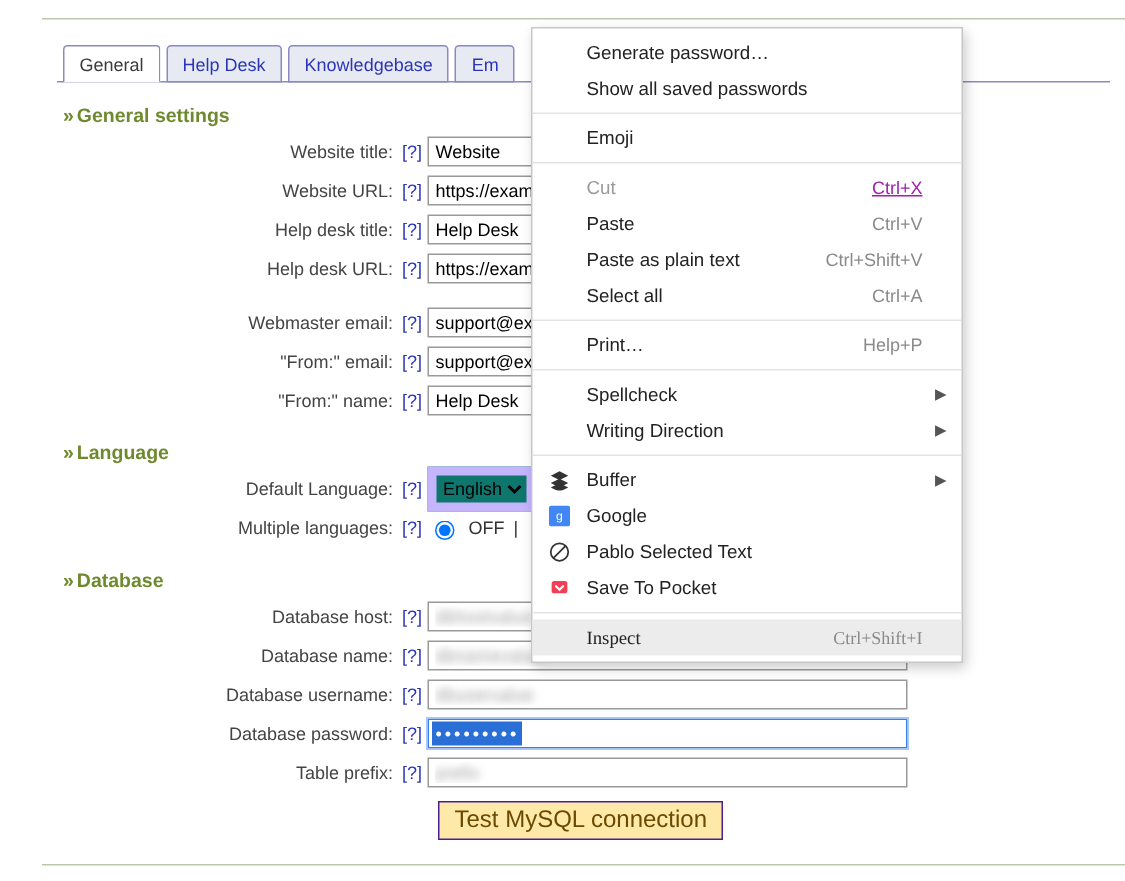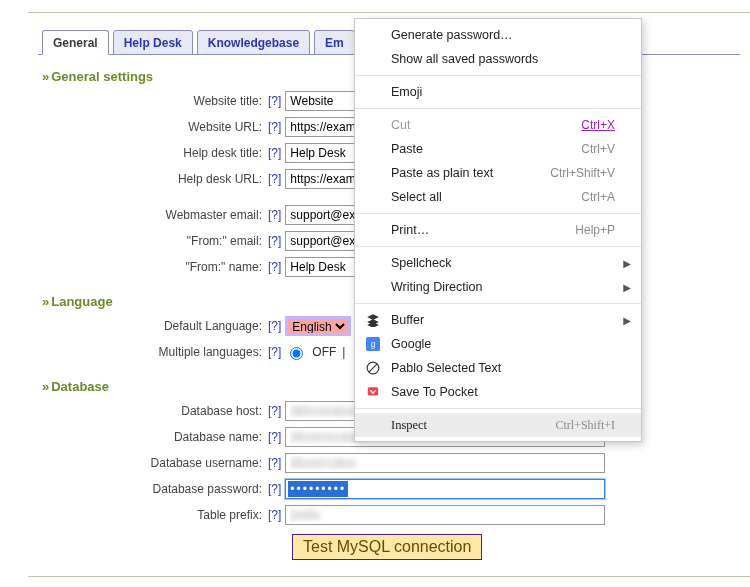--- a/index.html
+++ b/index.html
@@ -28,21 +28,21 @@
   .tabs {
     display: flex;
     gap: 4px;
     margin-left: 4px;
   }
   .tab {
     border: 1px solid #8a8abf;
     border-bottom: 1px solid #8a8abf;
     background: #e7eaf3;
     color: #2a36b7;
-    font-weight: bold;
+    font-weight: normal;
     padding: 5px 10px 4px;
     border-radius: 3px 3px 0 0;
     font-size: 12px;
     line-height: 14px;
     cursor: pointer;
     white-space: nowrap;
   }
   .tab.active {
     background: #fff;
     color: #3a3a3a;
@@ -93,24 +93,24 @@
   input[type=text], input[type=password] {
     width: 320px;
     height: 20px;
     border: 1px solid #999;
     padding: 0 4px;
     font: inherit;
     box-sizing: border-box;
     background: #fff;
   }
   select {
-    height: 20px;
+    height: 30px;
     font: inherit;
-    border: 3px solid #c4b5fd;
-    background: #fca5a5;
+    border: 6px solid #c4b5fd;
+    background: #0f766e;
   }
   .spacer-row { height: 10px; }
   .link { color: #2a36b7; text-decoration: underline; cursor: pointer; margin-left: 10px; }
   .radio-set { display: flex; align-items: center; gap: 6px; }
   .blurry {
     color: transparent;
     text-shadow: 0 0 6px #999;
     user-select: none;
   }
   .pw-selected {

